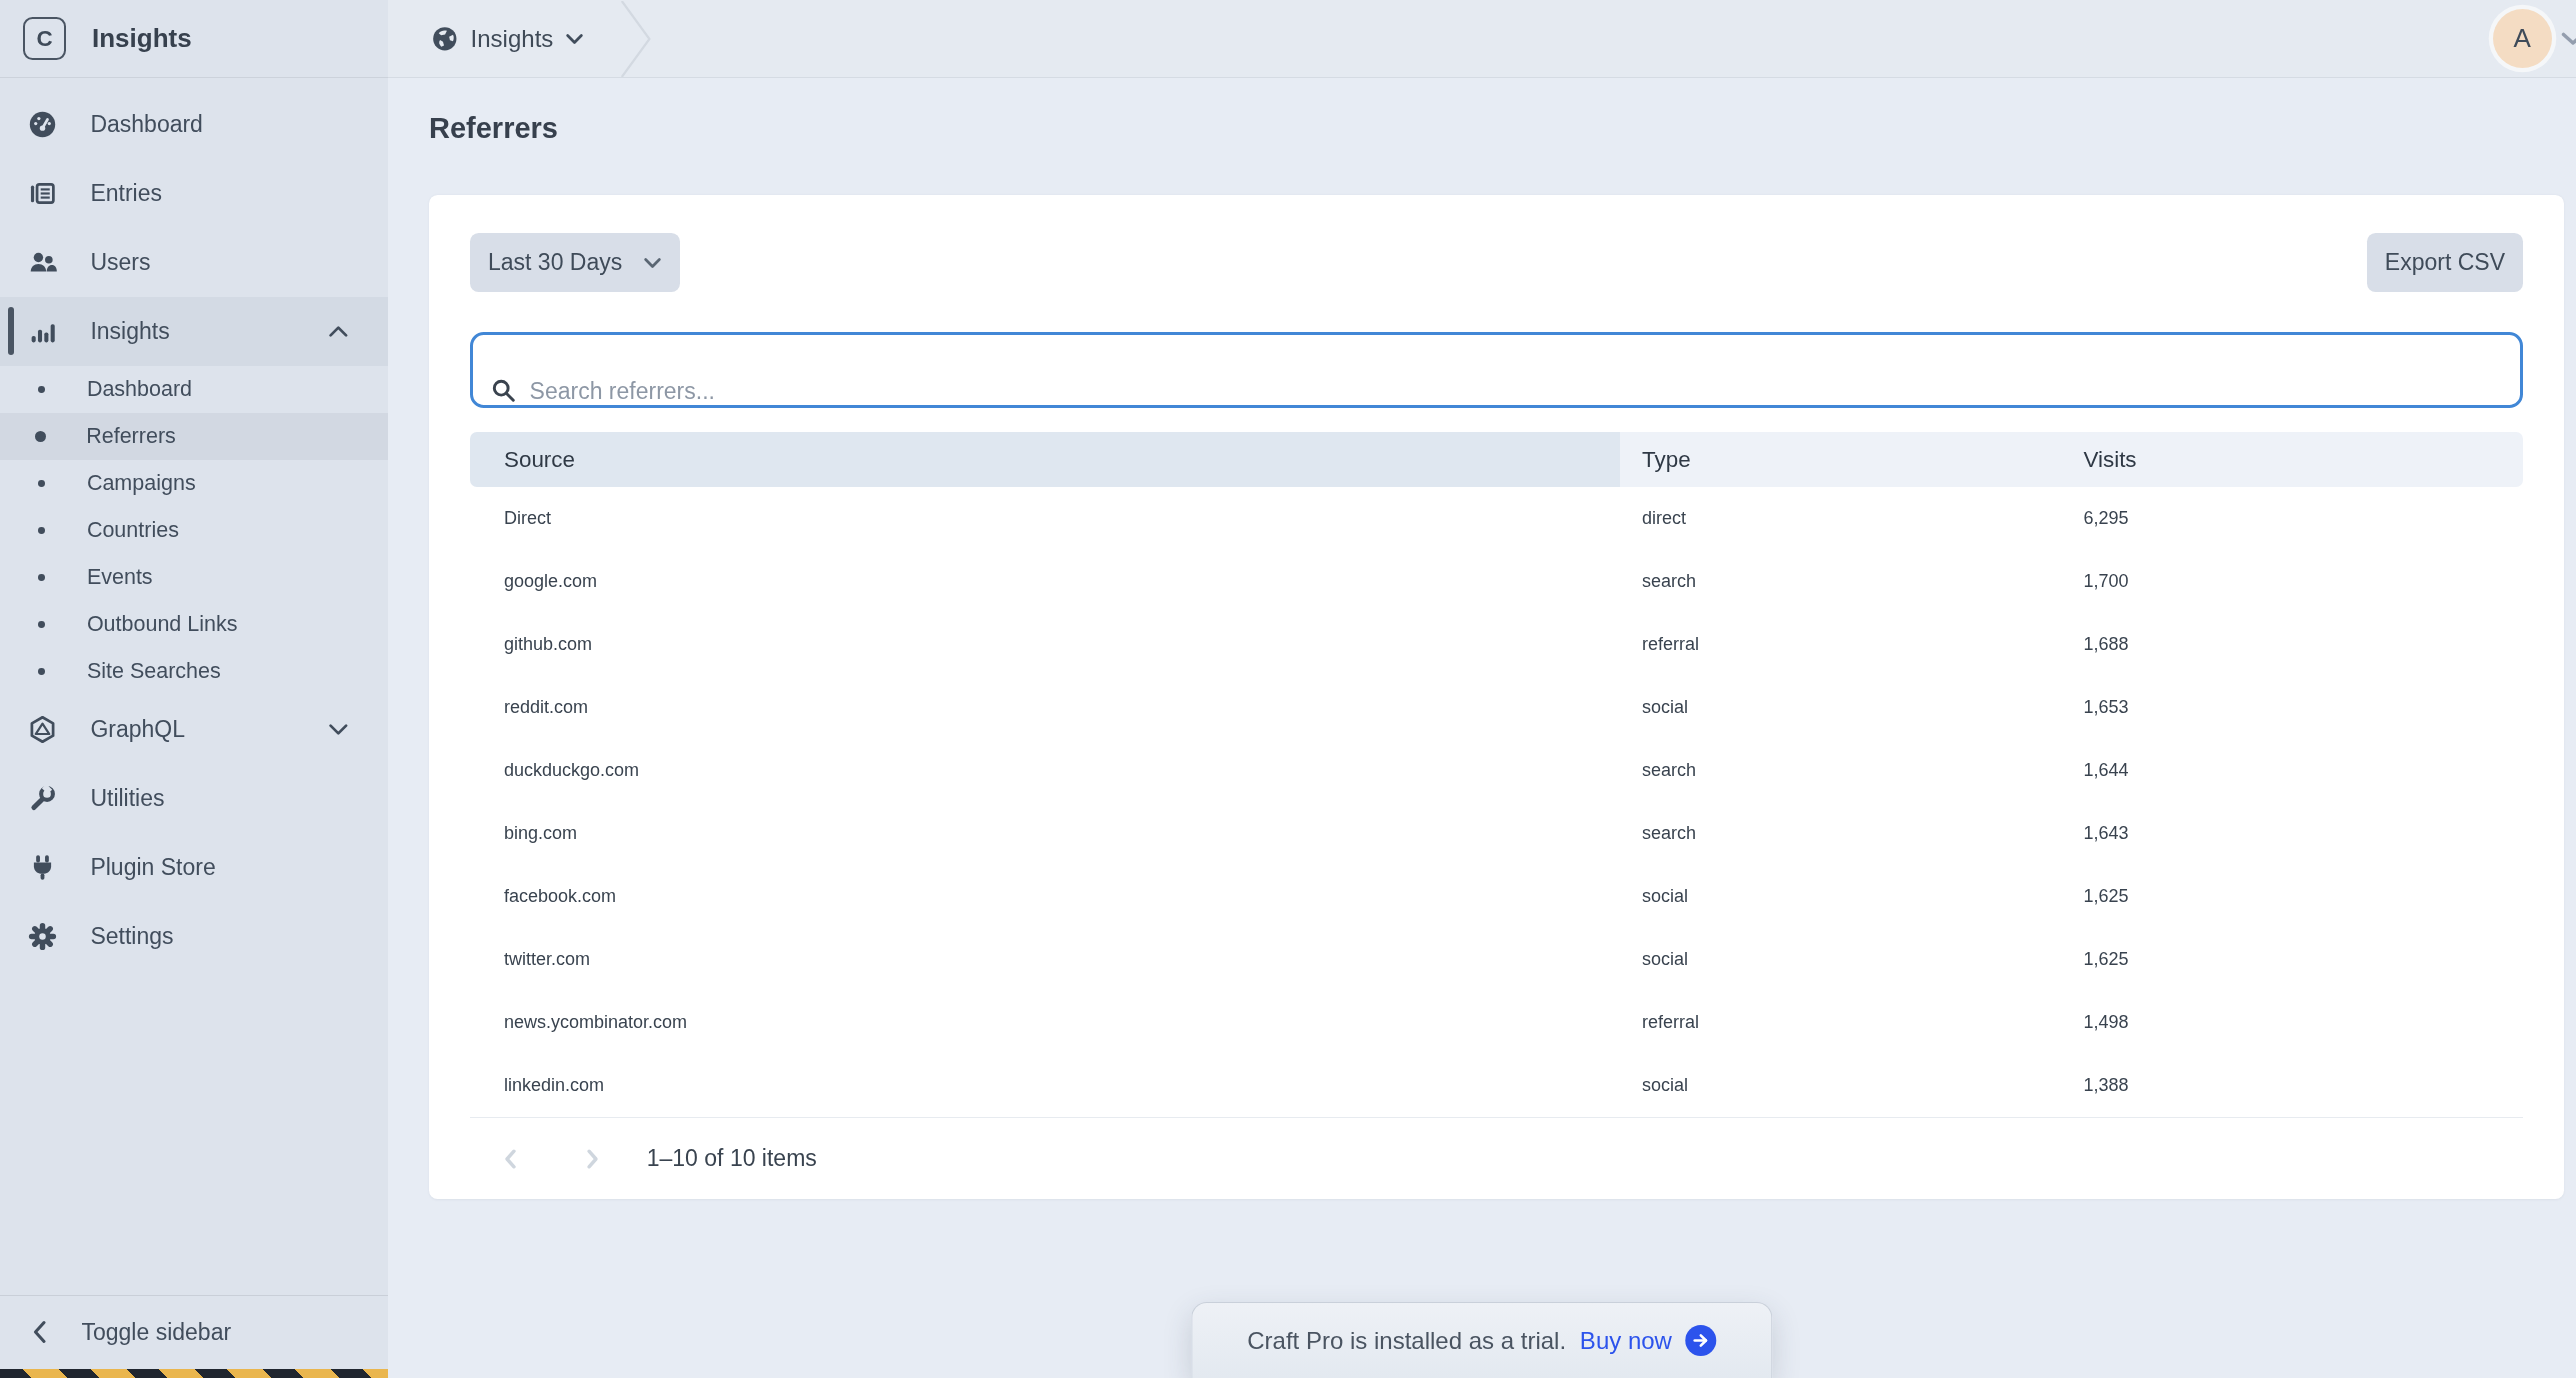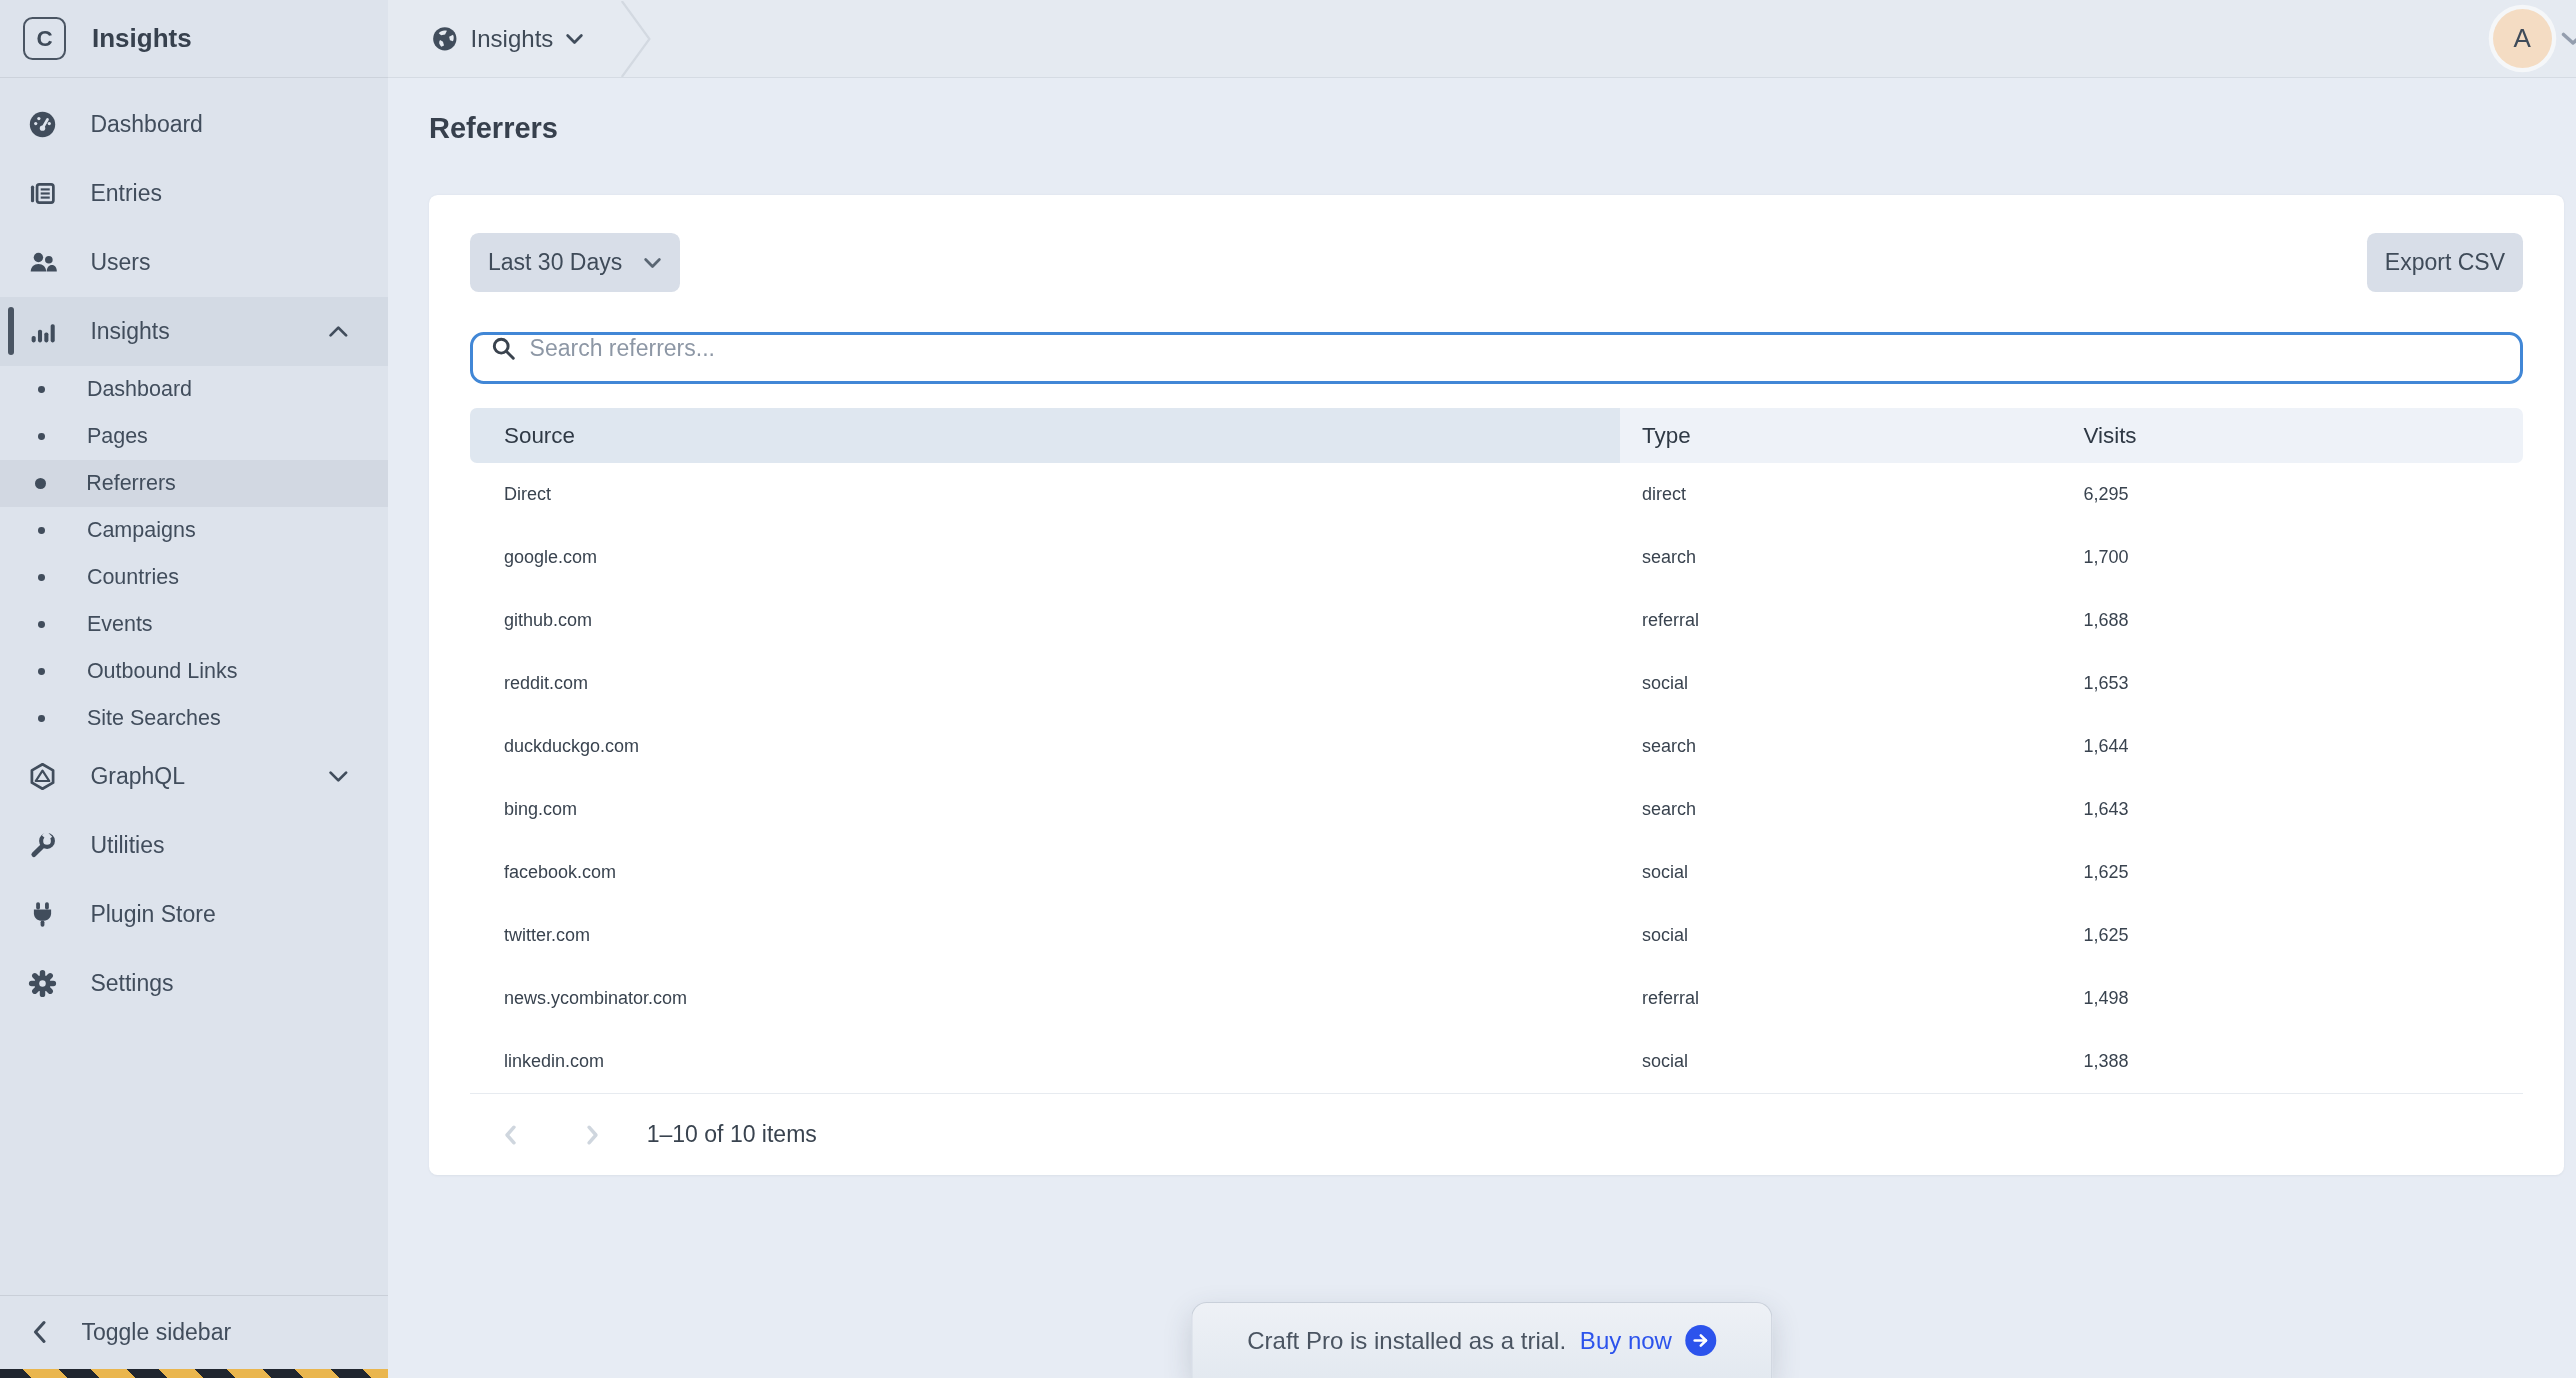--- a/index.html
+++ b/index.html
@@ -44,21 +44,21 @@
   .avatar { width:59px; height:59px; border-radius:50%; background:#f4dcc3; box-shadow:0 0 0 4.3px rgba(255,255,255,.6); display:flex; align-items:center; justify-content:center; font-size:26px; color:#3f4b59; }
   .avatar-chevron { margin-right:-10.3px; }
 
   .content { padding:34px 12px 0 41px; }
   .page-title { font-size:29px; font-weight:700; color:#37404d; margin-bottom:50px; }
 
   .card { background:#ffffff; border-radius:8.6px; box-shadow:0 0.9px 2.6px rgba(40,50,70,.06); padding:38px 41px 0 41px; }
   .controls { display:flex; justify-content:space-between; align-items:center; margin-bottom:40px; }
   .btn { display:flex; align-items:center; gap:20.7px; height:59px; padding:0 18px; background:#d8dee8; border:none; border-radius:8.6px; font-family:inherit; font-size:23px; font-weight:500; color:#3f4b59; cursor:pointer; }
 
-  .searchwrap { border:3.4px solid #4187d6; border-radius:13.8px; background:#ffffff; height:52px; display:flex; align-items:flex-start; padding:0 17px; gap:12px; }
+  .searchwrap { border:3.4px solid #4187d6; border-radius:13.8px; background:#ffffff; height:76px; display:flex; align-items:flex-end; padding:0 17px; gap:12px; }
   .searchwrap input { flex:1; border:none; outline:none; background:transparent; font-family:inherit; font-size:23px; color:#39434f; }
   .searchwrap input::placeholder { color:#8d97a5; }
 
   .table { margin-top:24px; }
   .thead { display:flex; height:55px; font-size:22.4px; font-weight:400; color:#2f3945; }
   .th, .td { display:flex; align-items:center; }
   .col-source { width:56%; padding-left:34px; }
   .col-type { width:21.5%; padding-left:22.4px; }
   .col-visits { flex:1; padding-left:22.4px; }
   .thead .col-source { background:#dfe7f0; border-radius:6.9px 0 0 6.9px; }
@@ -145,24 +145,20 @@
           <svg width="20.7" height="13" viewBox="0 0 24 15" fill="none">
               <polyline points="3,12 12,3 21,12" stroke="#414d5c" stroke-width="3.2" stroke-linecap="round" stroke-linejoin="round"></polyline>
             </svg>
         </span>
       </div>
 
       <div class="subnav">
         <div class="subnav-item">
           <span class="bullet"></span>
           <span class="slbl">Dashboard</span>
-        </div>
-        <div class="subnav-item">
-          <span class="bullet"></span>
-          <span class="slbl">Pages</span>
         </div>
         <div class="subnav-item active">
           <span class="bullet"></span>
           <span class="slbl">Referrers</span>
         </div>
         <div class="subnav-item">
           <span class="bullet"></span>
           <span class="slbl">Campaigns</span>
         </div>
         <div class="subnav-item">

